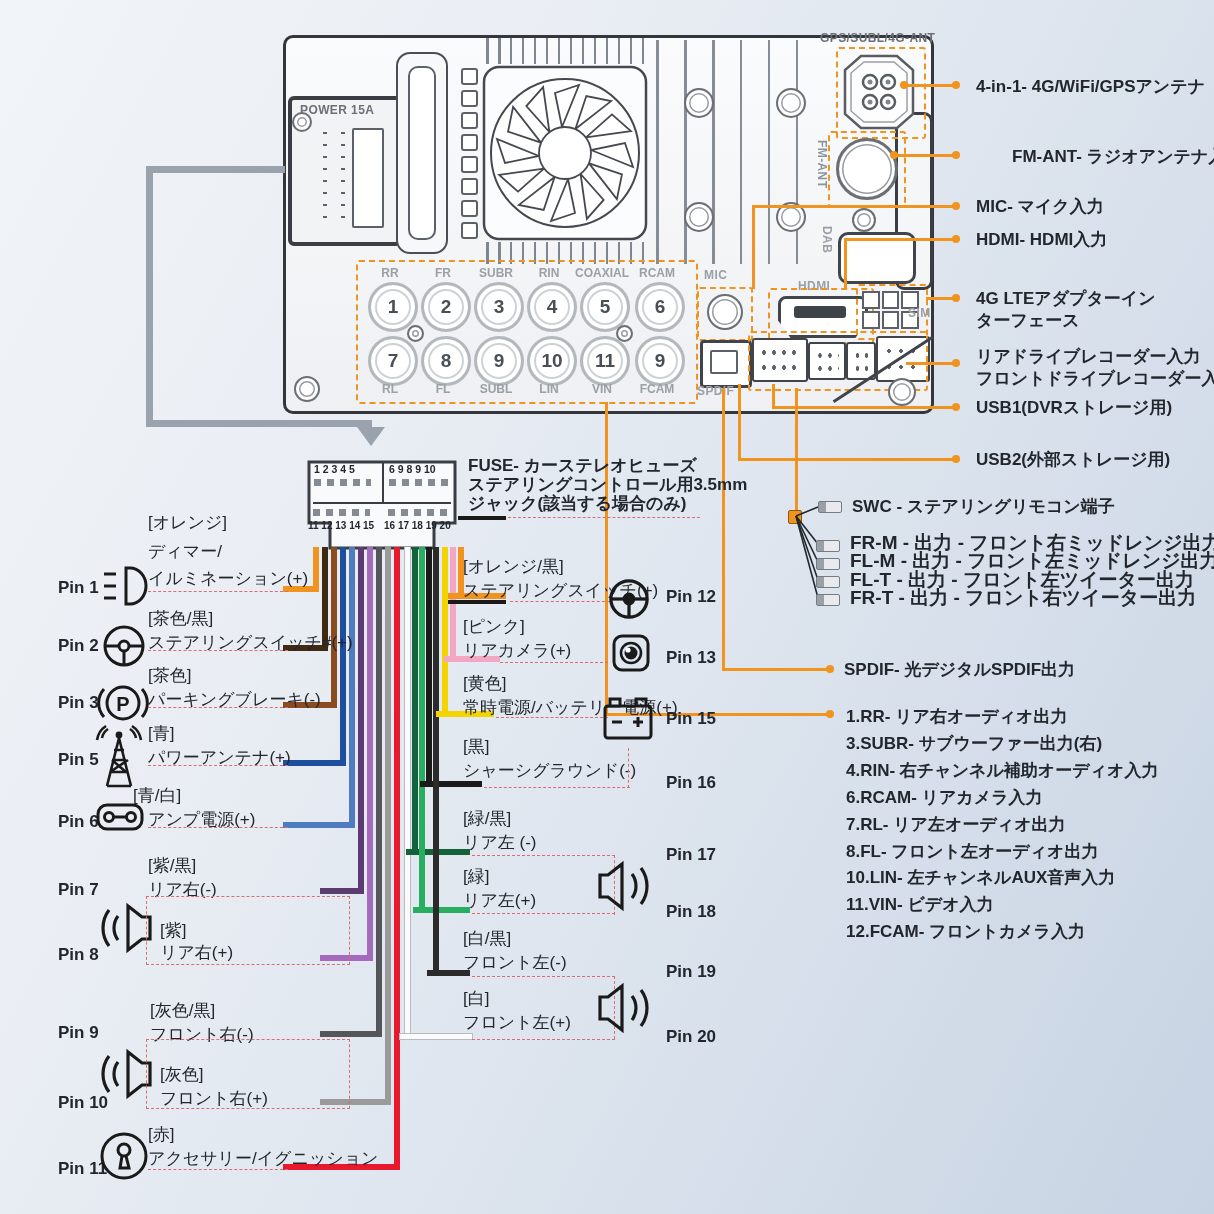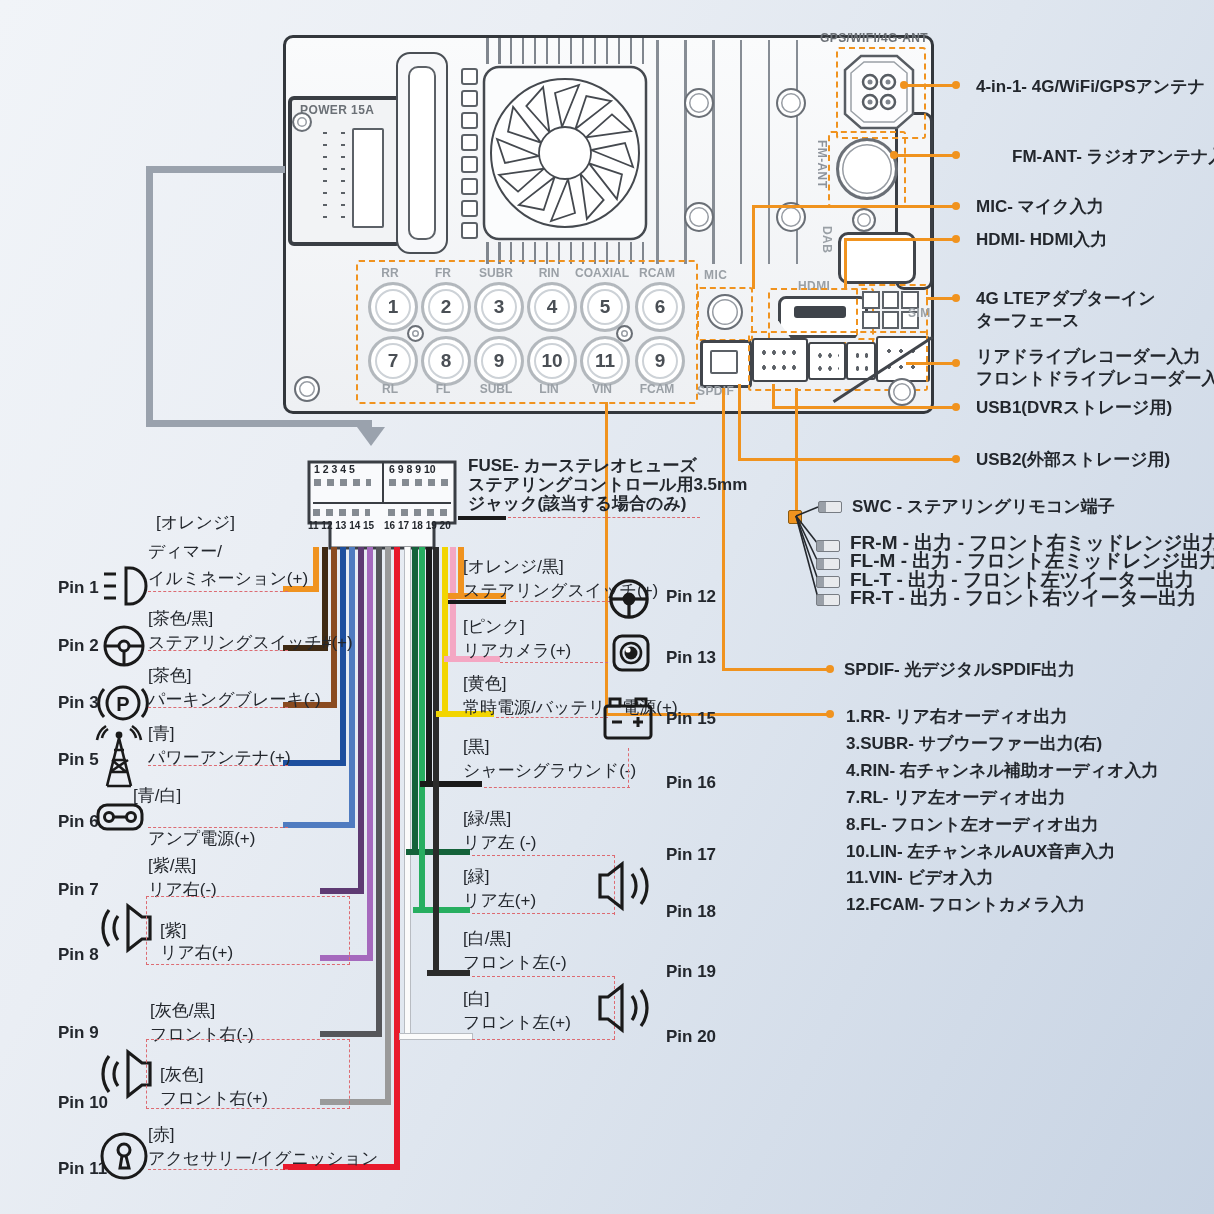--- a/index.html
+++ b/index.html
@@ -88,21 +88,21 @@
     </g>
   </svg>
 
   <div class="fins" style="left:656px;top:40px;width:168px;height:224px;background-image:repeating-linear-gradient(90deg,#878d95 0 2.5px,transparent 2.5px 28px)"></div>
   <div class="screw" style="left:684px;top:88px;width:26px;height:26px"></div>
   <div class="screw" style="left:684px;top:202px;width:26px;height:26px"></div>
   <div class="screw" style="left:776px;top:88px;width:26px;height:26px"></div>
   <div class="screw" style="left:776px;top:202px;width:26px;height:26px"></div>
   <div style="position:absolute;left:895px;top:112px;width:32px;height:172px;border:3px solid #3a3e44;border-radius:9px;background:#f5f6f8"></div>
 
-  <div class="sm" style="left:820px;top:31px;color:#6b7076">GPS/WIFI/4G-ANT</div>
+  <div class="sm" style="left:820px;top:31px;color:#6b7076">GPS/SUBL/4G-ANT</div>
   <svg class="ic" style="left:843px;top:54px" width="72" height="76" viewBox="0 0 72 76">
     <polygon points="18,2 54,2 70,16 70,60 54,74 18,74 2,60 2,16" fill="#fdfdfe" stroke="#585d63" stroke-width="2.5"></polygon>
     <polygon points="21,8 51,8 64,19 64,57 51,68 21,68 8,57 8,19" fill="none" stroke="#9aa0a6" stroke-width="1.5"></polygon>
     <g stroke="#585d63" stroke-width="2.5" fill="#fff">
       <circle cx="27" cy="28" r="7"></circle>
         <circle cx="45" cy="28" r="7"></circle>
         <circle cx="27" cy="48" r="7"></circle>
         <circle cx="45" cy="48" r="7"></circle>
     </g>
     <g fill="#80868e">
@@ -261,20 +261,21 @@
     <div class="dot" style="left:826px;top:665px"></div>
   <div class="t sb" style="left:844px;top:659px">SPDIF- 光デジタルSPDIF出力</div>
 
   <div class="v" style="left:605px;top:402px;height:314px"></div>
   <div class="h" style="left:605px;top:713px;width:227px"></div>
     <div class="dot" style="left:826px;top:710px"></div>
   <div class="rlist" style="position:absolute;left:846px;top:704px">
     <div>1.RR- リア右オーディオ出力</div>
     <div>3.SUBR- サブウーファー出力(右)</div>
     <div>4.RIN- 右チャンネル補助オーディオ入力</div>
+    <div>6.RCAM- リアカメラ入力</div>
     <div>7.RL- リア左オーディオ出力</div>
     <div>8.FL- フロント左オーディオ出力</div>
     <div>10.LIN- 左チャンネルAUX音声入力</div>
     <div>11.VIN- ビデオ入力</div>
     <div>12.FCAM- フロントカメラ入力</div>
   </div>
 
   <div class="gv" style="left:146px;top:166px;width:139px;height:7px"></div>
   <div class="gv" style="left:146px;top:166px;width:7px;height:260px"></div>
   <div class="gv" style="left:146px;top:420px;width:226px;height:7px"></div>
@@ -341,21 +342,21 @@
 
   <div class="t b" style="left:58px;top:577px">Pin 1</div>
   <svg class="ic" style="left:102px;top:566px" width="46" height="40" viewBox="0 0 46 40">
     <g stroke="#1a1a1a" stroke-width="3" fill="none">
         <line x1="2" y1="8" x2="14" y2="8"></line>
         <line x1="2" y1="20" x2="14" y2="20"></line>
         <line x1="2" y1="32" x2="14" y2="32"></line>
         <path d="M24,2 h4 a16,18 0 0 1 0,36 h-4 z"></path>
       </g>
   </svg>
-  <div class="t" style="left:156px;top:512px">[オレンジ]</div>
+  <div class="t" style="left:148px;top:512px">[オレンジ]</div>
   <div class="t" style="left:148px;top:541px">ディマー/</div>
   <div class="t" style="left:148px;top:568px">イルミネーション(+)</div>
   <div class="dash" style="left:148px;top:591px;width:140px"></div>
 
   <div class="t b" style="left:58px;top:635px">Pin 2</div>
   <svg class="ic" style="left:102px;top:624px" width="44" height="44" viewBox="0 0 44 44">
     <g stroke="#1a1a1a" stroke-width="3" fill="none">
         <circle cx="22" cy="22" r="19"></circle>
         <circle cx="22" cy="22" r="5"></circle>
         <line x1="3" y1="22" x2="17" y2="22"></line>
@@ -395,21 +396,21 @@
   <div class="t b" style="left:58px;top:811px">Pin 6</div>
   <svg class="ic" style="left:96px;top:798px" width="48" height="38" viewBox="0 0 48 38">
     <g stroke="#1a1a1a" stroke-width="3" fill="none">
         <rect x="2" y="7" width="44" height="24" rx="9"></rect>
         <circle cx="13" cy="19" r="4.5"></circle>
         <circle cx="35" cy="19" r="4.5"></circle>
         <line x1="17" y1="19" x2="30" y2="19"></line>
       </g>
   </svg>
   <div class="t" style="left:133px;top:785px">[青/白]</div>
-  <div class="t" style="left:148px;top:828px">アンプ電源(+)</div>
+  <div class="t" style="left:148px;top:809px">アンプ電源(+)</div>
   <div class="dash" style="left:148px;top:827px;width:140px"></div>
 
   <div class="t b" style="left:58px;top:879px">Pin 7</div>
   <div class="t" style="left:148px;top:855px">[紫/黒]</div>
   <div class="t" style="left:148px;top:879px">リア右(-)</div>
   <svg class="ic" style="left:98px;top:900px" width="56" height="56" viewBox="0 0 56 56">
     <g stroke="#1a1a1a" stroke-width="3.2" fill="none">
         <path d="M30,6 L44,17 h8 v22 h-8 L30,50 Z"></path>
         <path d="M20,16 a20,20 0 0 0 0,24 M11,10 a30,30 0 0 0 0,36"></path>
       </g>

